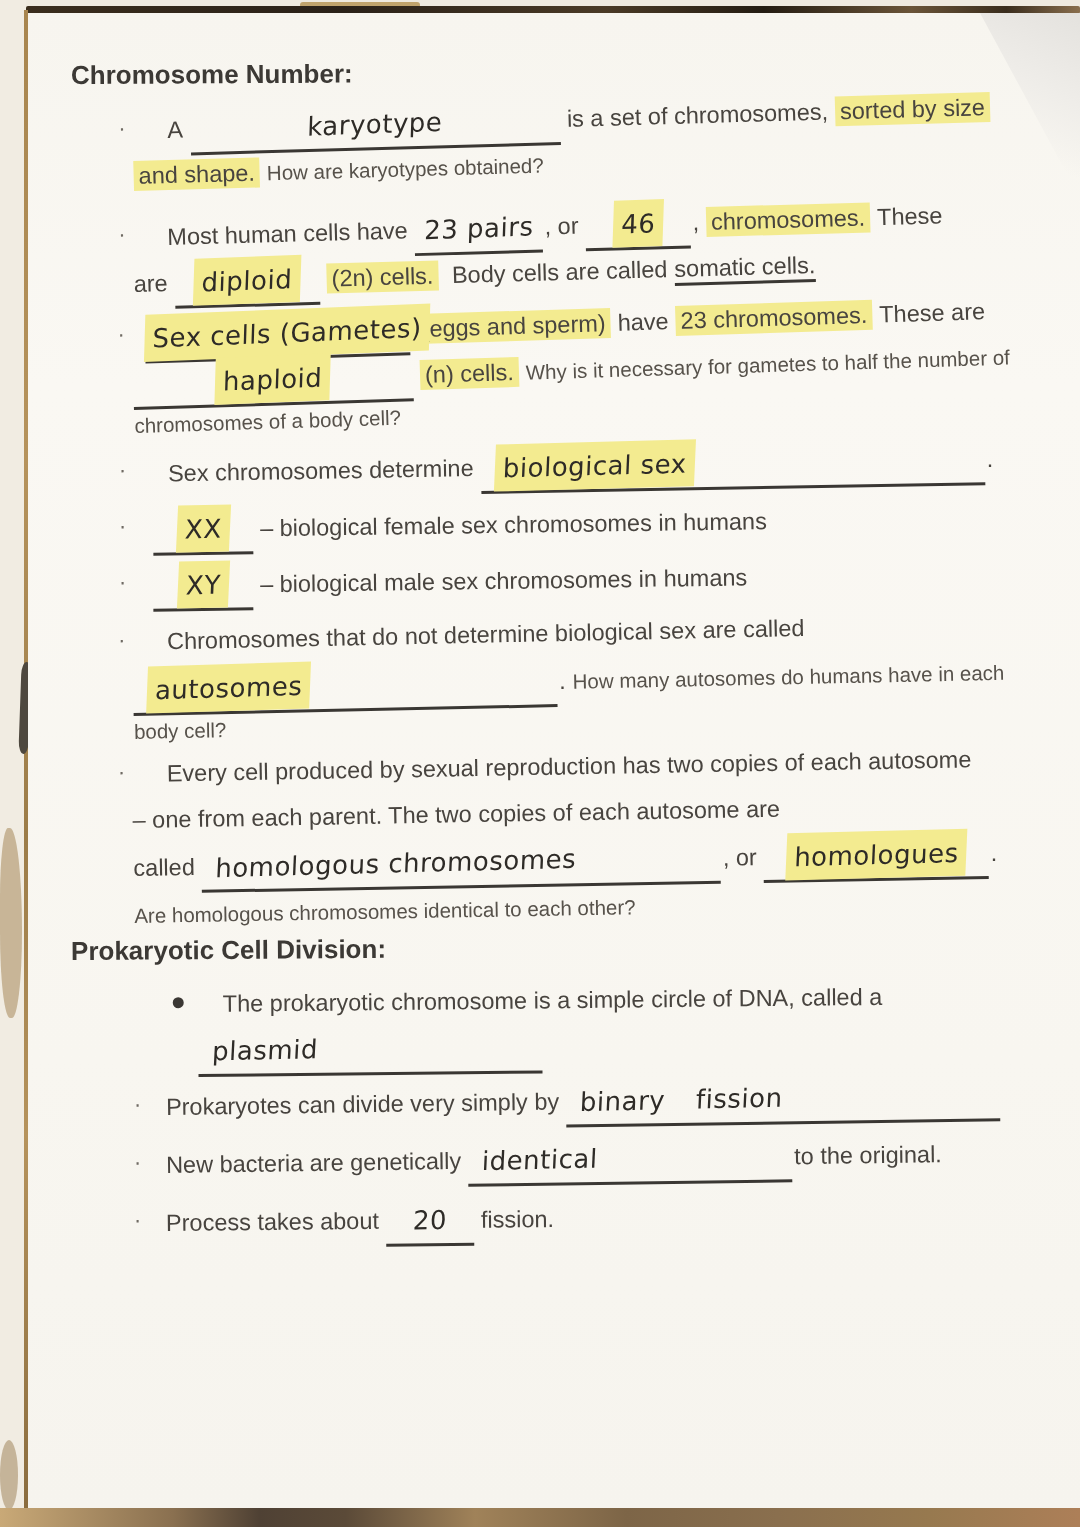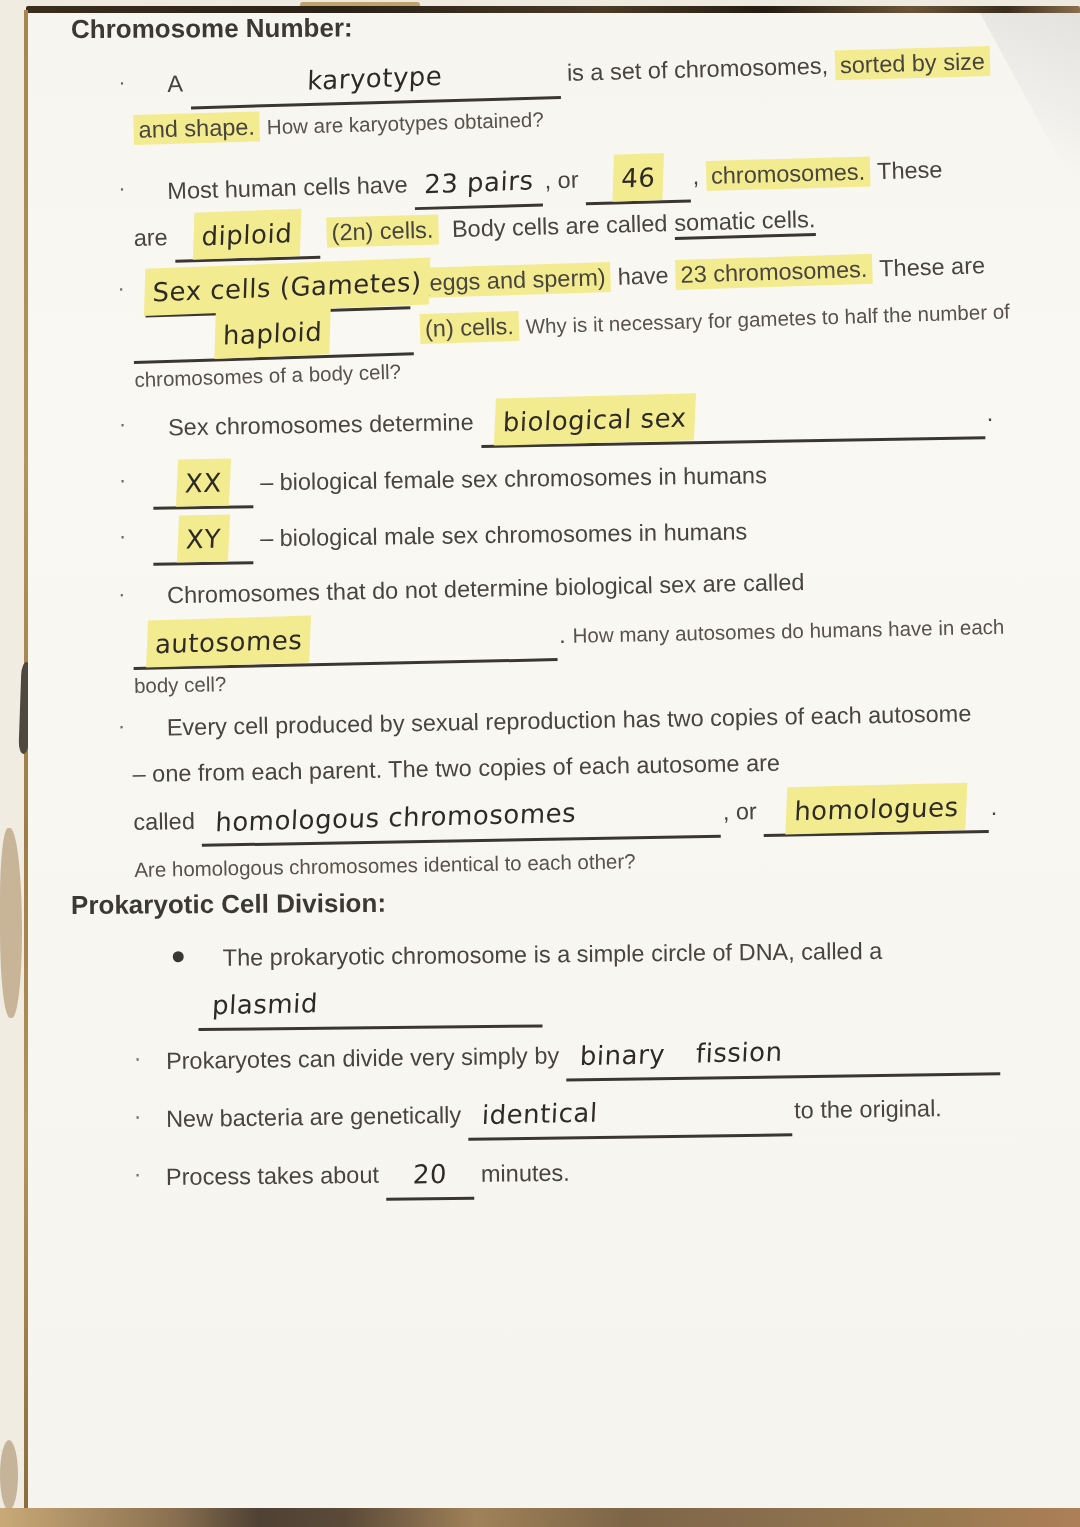--- a/index.html
+++ b/index.html
@@ -21,21 +21,21 @@
   .edge-left-smudge{position:absolute;left:20px;top:662px;width:10px;height:92px;background:#4e483f;border-radius:50%/14%;transform:rotate(2deg);}
   .edge-bottom{position:absolute;left:0;bottom:0;width:1080px;height:19px;
     background:linear-gradient(90deg,#c9a977 0%,#8a7050 16%,#4f4134 24%,#5b4a38 32%,#a08259 44%,#7d6547 58%,#8a6f4e 72%,#97794f 86%,#ad7f58 100%);}
   
   .paper{position:absolute;left:28px;top:13px;width:1052px;height:1495px;
     background:linear-gradient(180deg,#f7f5ef 0%,#faf8f3 25%,#f8f6f0 70%,#f6f4ee 100%);}
   .corner-fold{position:absolute;right:0;top:0;width:100px;height:185px;
     background:linear-gradient(205deg,#e4e2de 0%,#efede9 40%,rgba(249,247,242,0) 72%);
     clip-path:polygon(0 0,100% 0,100% 100%);}
   
-  .content{position:relative;color:#48443f;font-size:23.5px;}
+  .content{position:relative;padding-top:46px;color:#48443f;font-size:23.5px;}
   h1{font-size:26px;font-weight:bold;color:#3c3935;margin:0 0 0 43px;line-height:32px;transform:rotate(-0.3deg);transform-origin:0 50%;}
   h1.h2gap{margin-top:0px;}
   .item{position:relative;margin-left:105px;}
   .pitem{position:relative;margin-left:138px;}
   .p1item{position:relative;margin-left:170px;}
   .line{height:46px;line-height:46px;white-space:nowrap;}
   .qline{height:40px;line-height:40px;white-space:nowrap;}
   .fl{margin-left:35px;}          
   .fl13{margin-left:13px;}
   .fl20{margin-left:20px;}
@@ -193,18 +193,18 @@
     <div class="pitem r08 mt12">
       <span class="bullet">·</span>
       <div class="line">
         <span class="t">New bacteria are genetically</span><span class="blank w310 left"><span class="hw">identical</span></span><span class="tight">to the original.</span>
       </div>
     </div>
 
     <div class="pitem r06 mt12">
       <span class="bullet">·</span>
       <div class="line">
-        <span class="t">Process takes about</span><span class="blank w88"><span class="hw">20</span></span><span class="t">minutes.</span>
+        <span class="t">Process takes about</span><span class="blank w88"><span class="hw">20</span></span><span class="t">fission.</span>
       </div>
     </div>
 
   </div>
 </div>
 
 </body></html>

